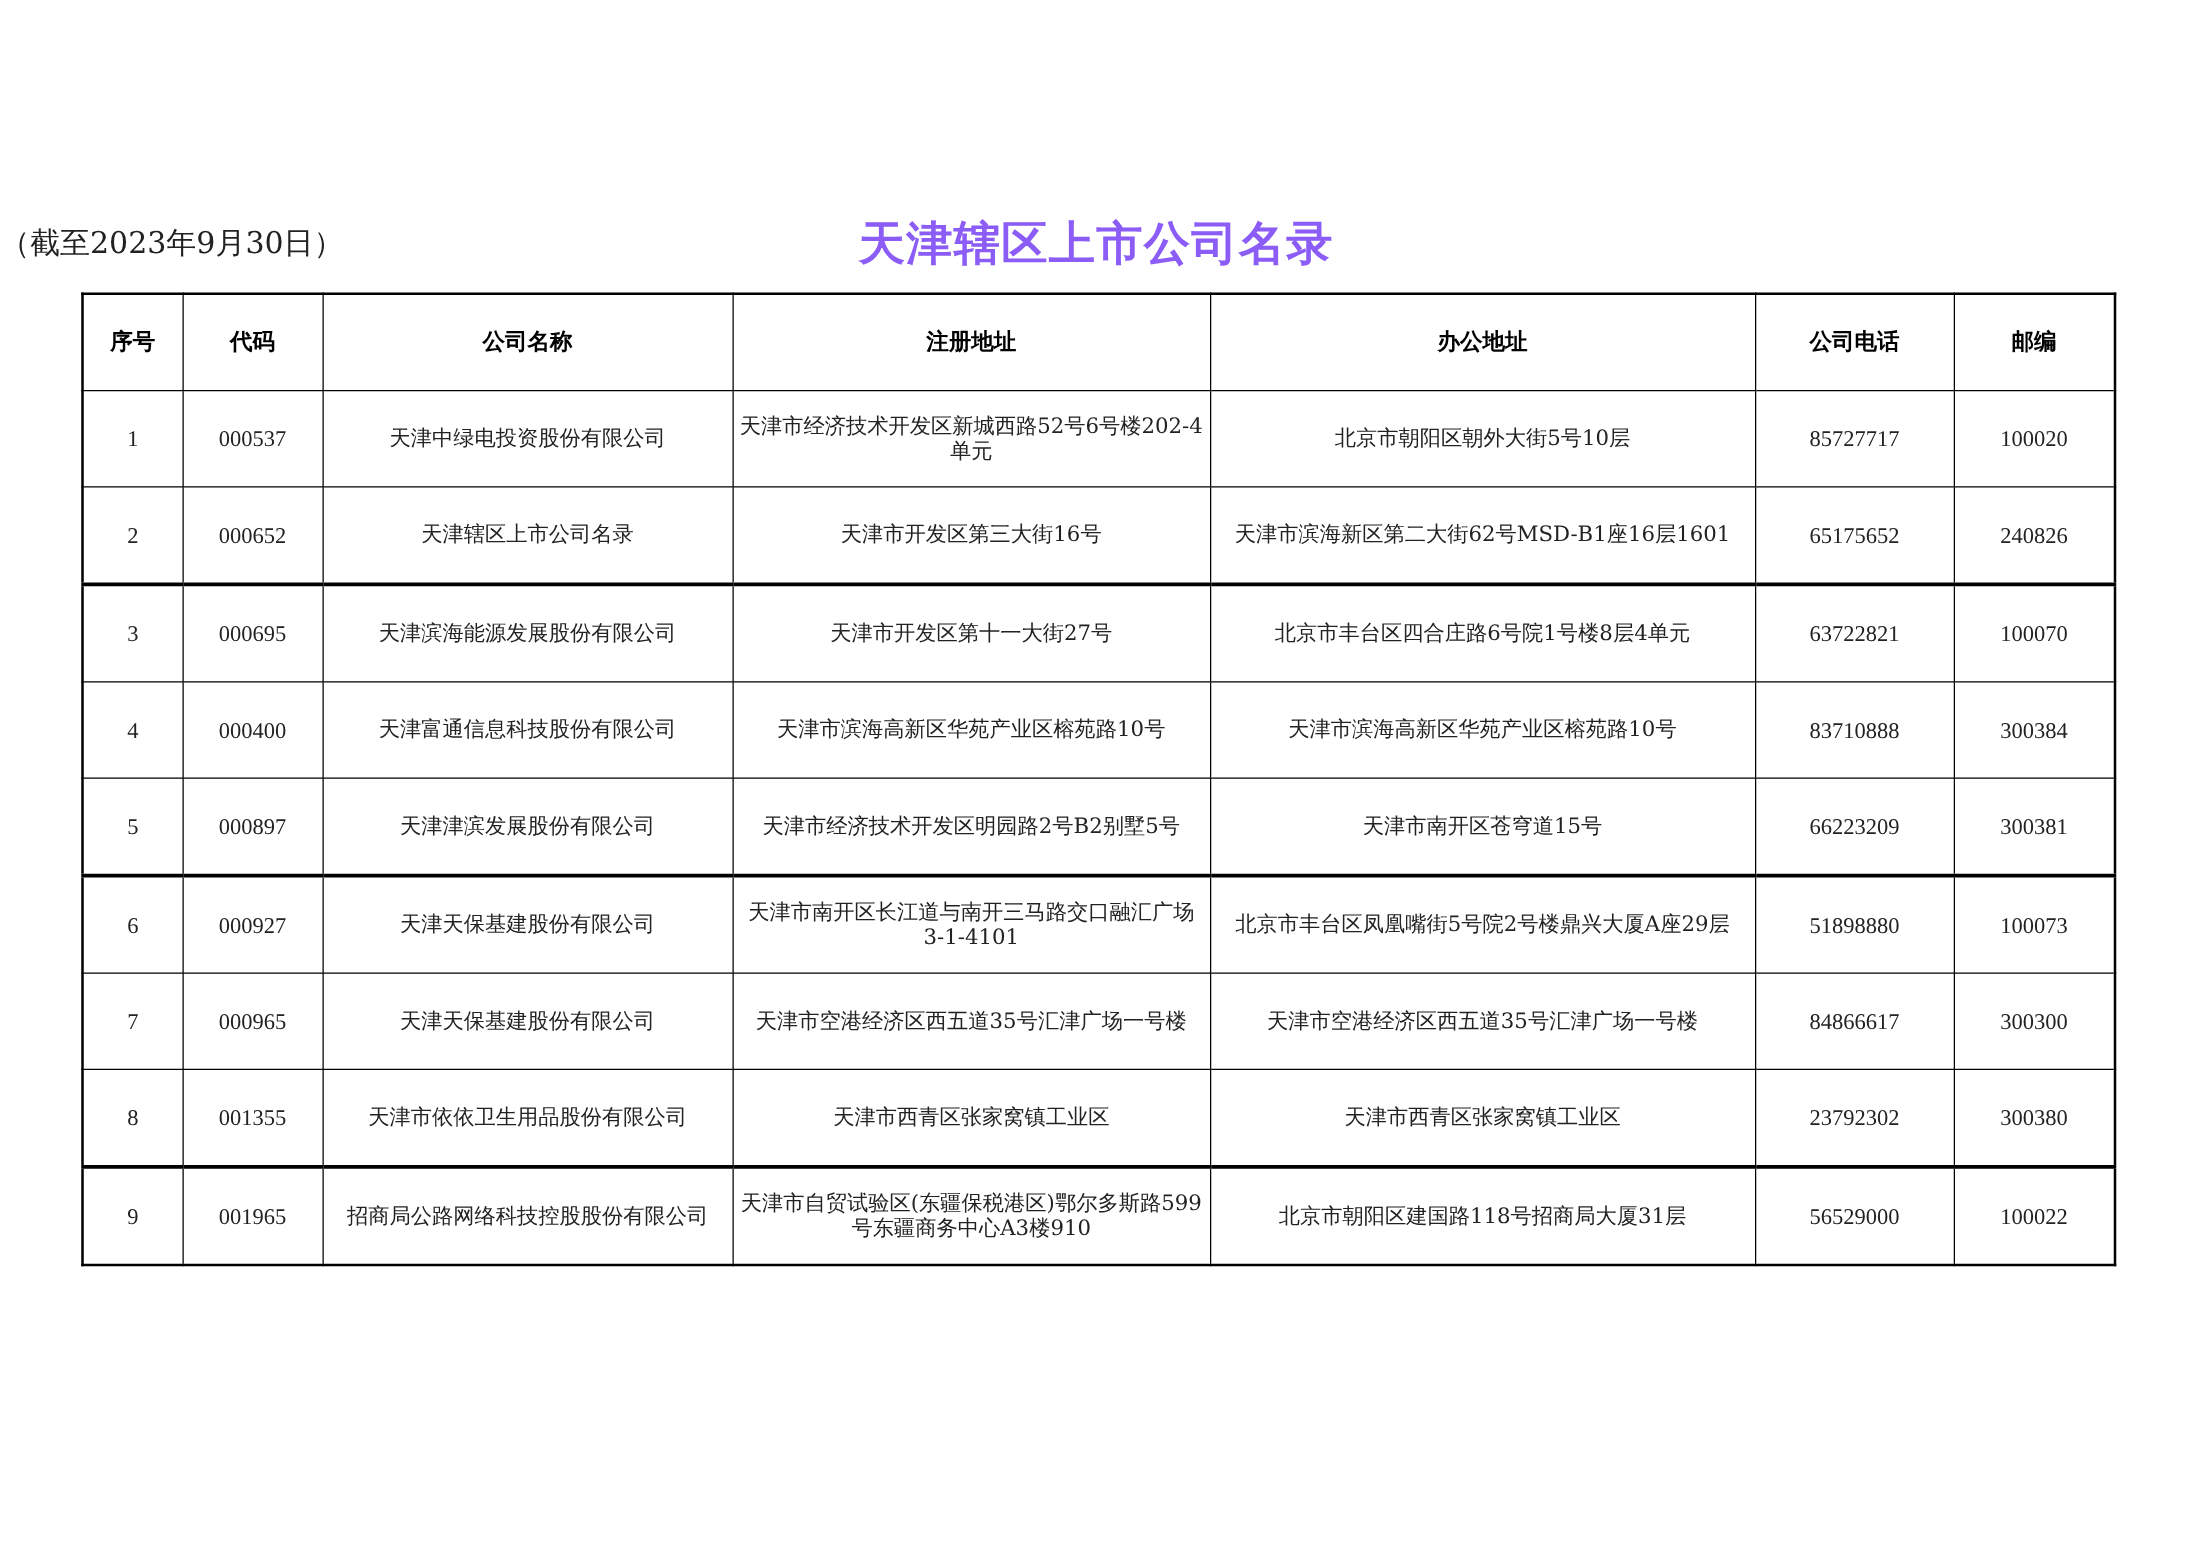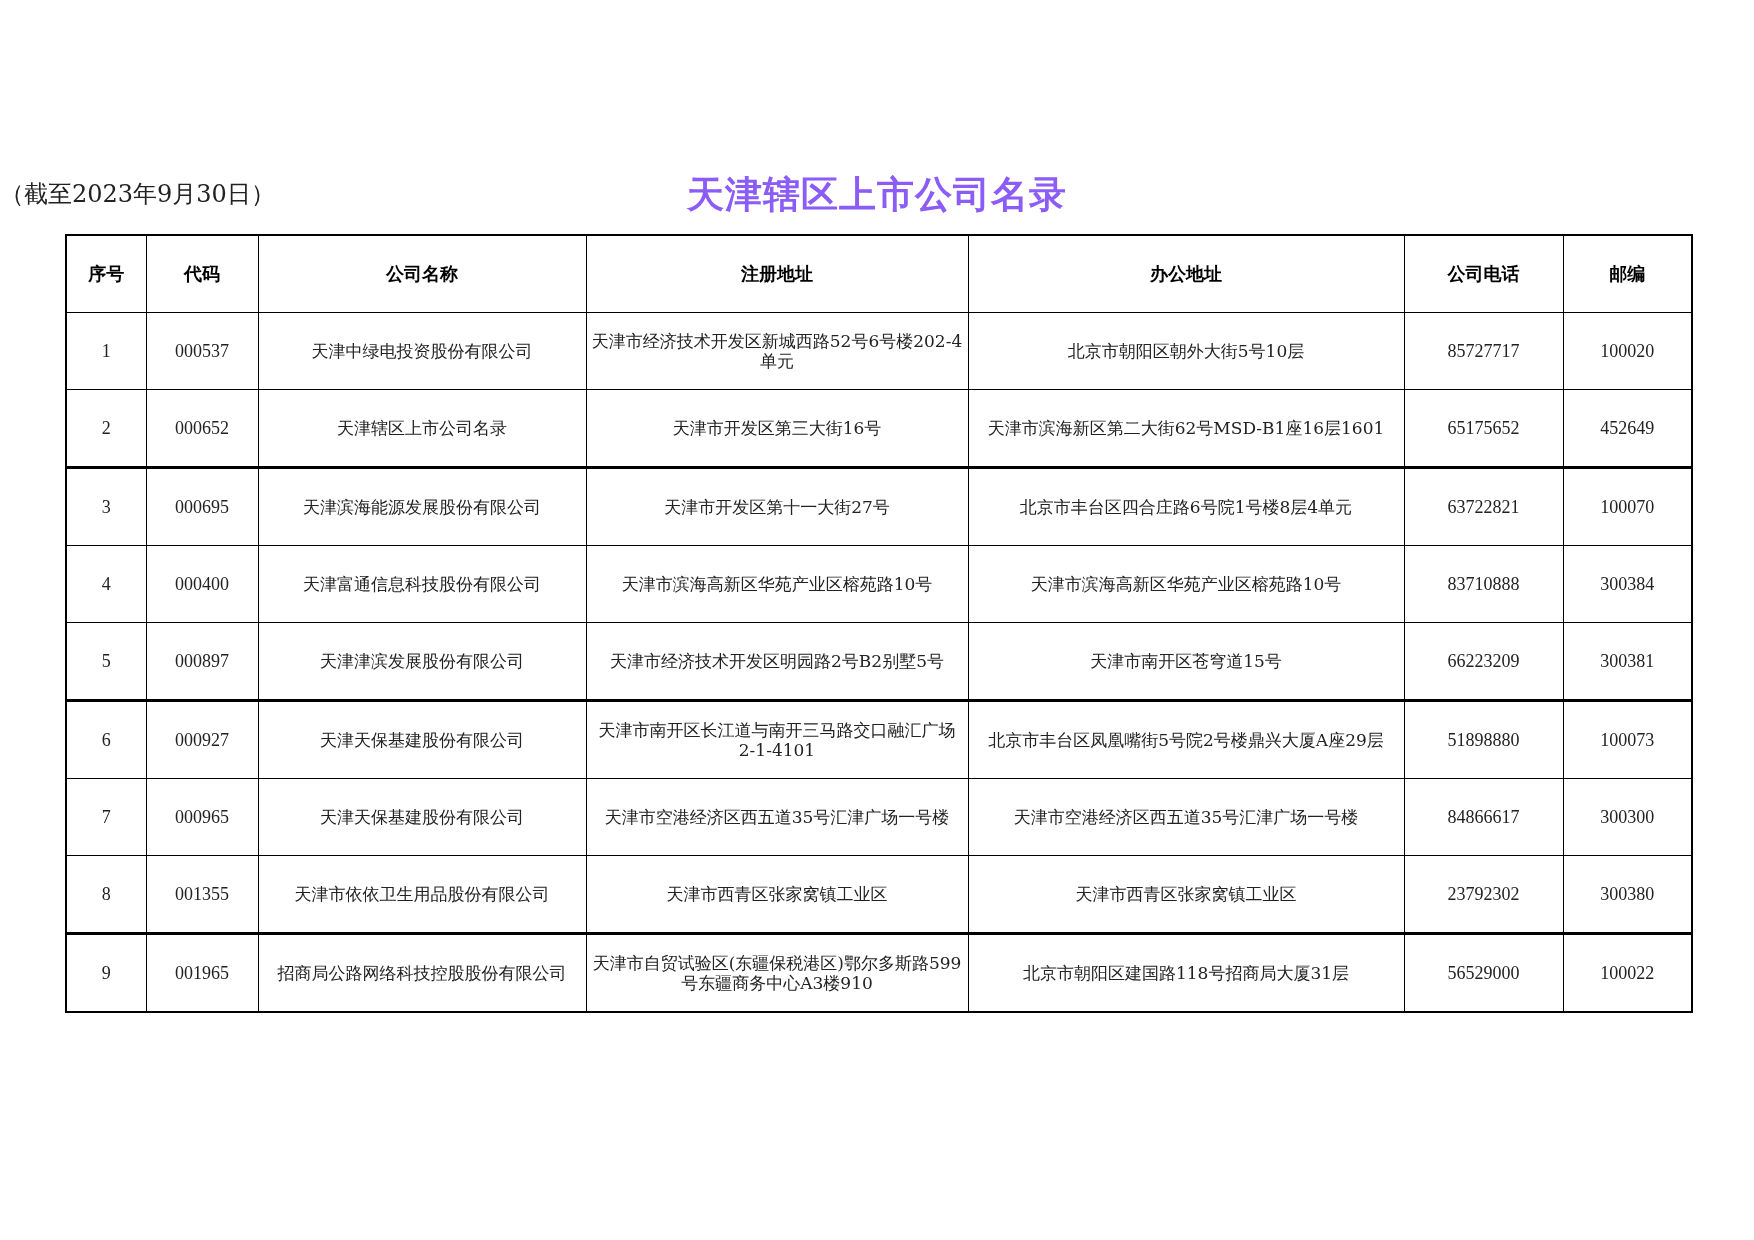--- a/index.html
+++ b/index.html
@@ -57,21 +57,21 @@
       <td class="num">85727717</td>
       <td class="num">100020</td>
     </tr>
     <tr class="thick-bottom">
       <td class="num">2</td>
       <td class="num">000652</td>
       <td>天津辖区上市公司名录</td>
       <td>天津市开发区第三大街16号</td>
       <td>天津市滨海新区第二大街62号MSD-B1座16层1601</td>
       <td class="num">65175652</td>
-      <td class="num">452649</td>
+      <td class="num">240826</td>
     </tr>
     <tr>
       <td class="num">3</td>
       <td class="num">000695</td>
       <td>天津滨海能源发展股份有限公司</td>
       <td>天津市开发区第十一大街27号</td>
       <td>北京市丰台区四合庄路6号院1号楼8层4单元</td>
       <td class="num">63722821</td>
       <td class="num">100070</td>
     </tr>
@@ -90,21 +90,21 @@
       <td>天津津滨发展股份有限公司</td>
       <td>天津市经济技术开发区明园路2号B2别墅5号</td>
       <td>天津市南开区苍穹道15号</td>
       <td class="num">66223209</td>
       <td class="num">300381</td>
     </tr>
     <tr>
       <td class="num">6</td>
       <td class="num">000927</td>
       <td>天津天保基建股份有限公司</td>
-      <td>天津市南开区长江道与南开三马路交口融汇广场2-1-4101</td>
+      <td>天津市南开区长江道与南开三马路交口融汇广场3-1-4101</td>
       <td>北京市丰台区凤凰嘴街5号院2号楼鼎兴大厦A座29层</td>
       <td class="num">51898880</td>
       <td class="num">100073</td>
     </tr>
     <tr>
       <td class="num">7</td>
       <td class="num">000965</td>
       <td>天津天保基建股份有限公司</td>
       <td>天津市空港经济区西五道35号汇津广场一号楼</td>
       <td>天津市空港经济区西五道35号汇津广场一号楼</td>

